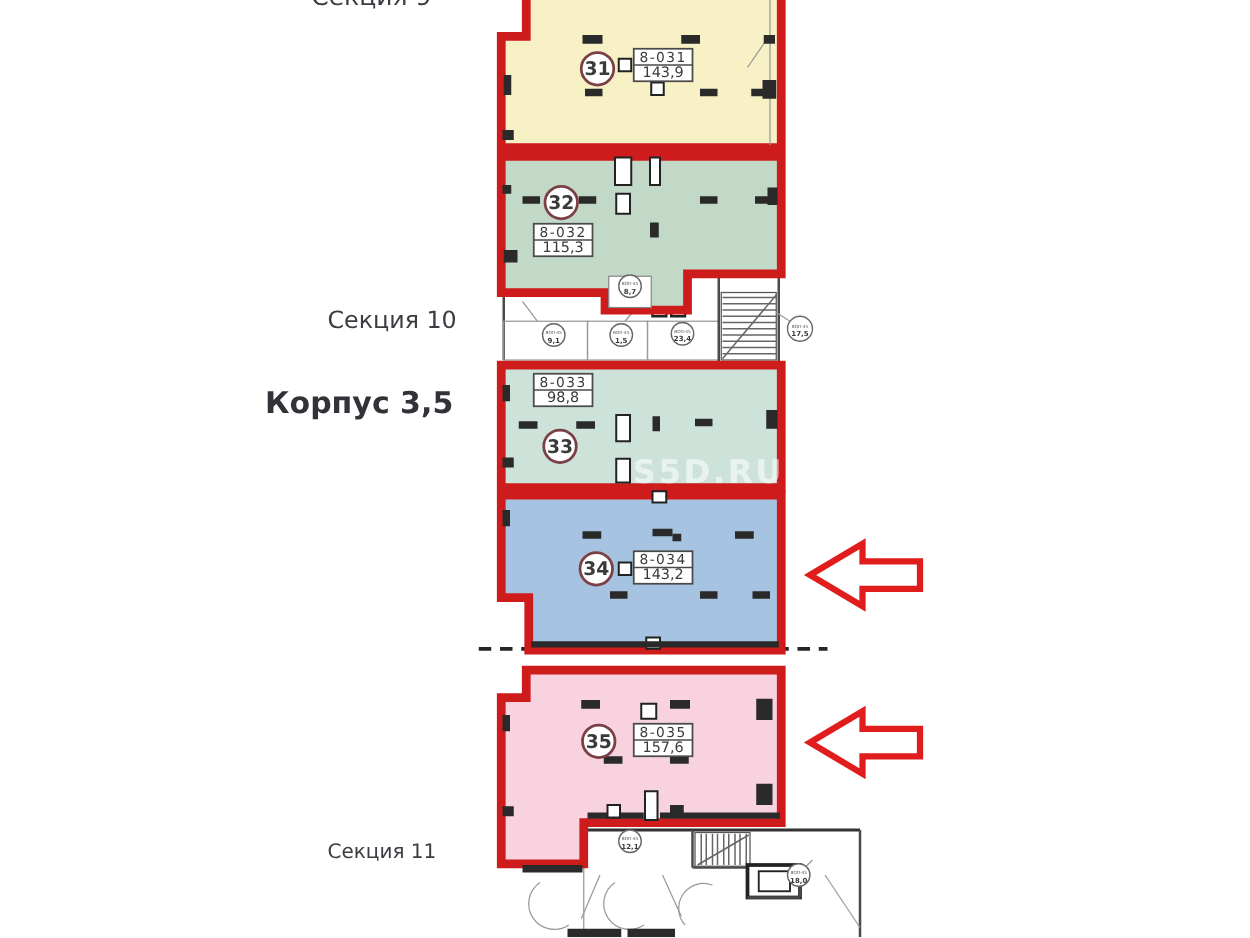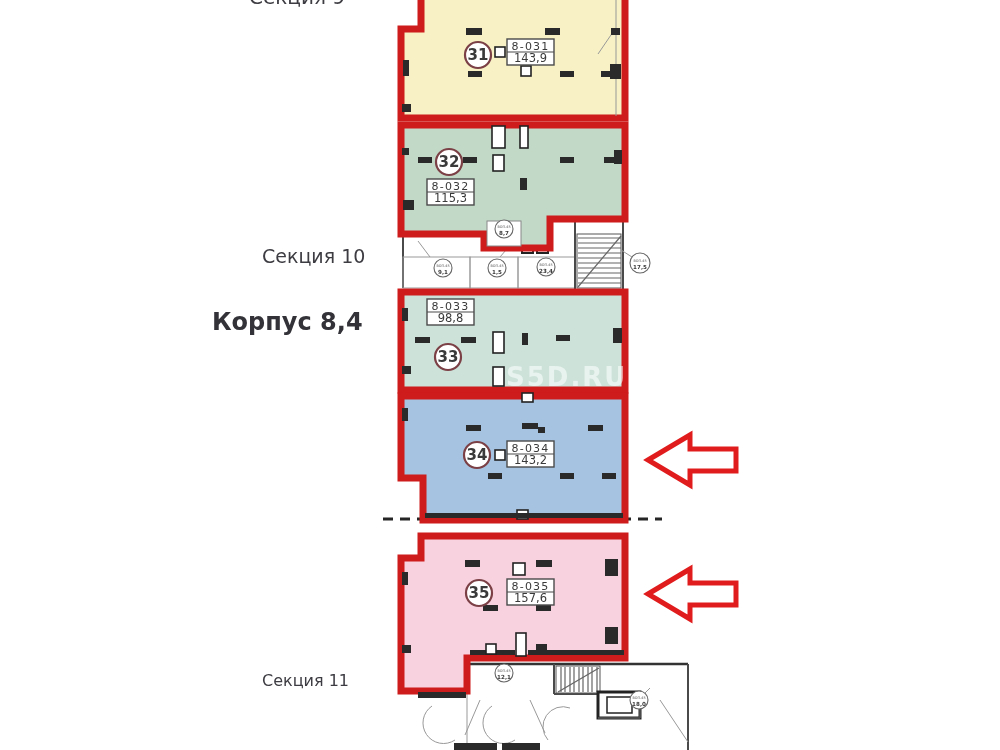--- a/index.html
+++ b/index.html
@@ -32,21 +32,21 @@
   .wm{font-size:26px;font-weight:bold;fill:#ffffff;opacity:.55;letter-spacing:2px;}
   .stair{stroke:#555;stroke-width:1;fill:#fff;}
 </style>
 </head>
 <body>
 
 <div class="stage">
 
   <div class="plan-label lbl-s9">Секция 9</div>
   <div class="plan-label lbl-s10">Секция 10</div>
-  <div class="plan-label lbl-korpus">Корпус 8,4</div>
+  <div class="plan-label lbl-korpus">Корпус 3,5</div>
   <div class="plan-label lbl-s11">Секция 11</div>
 
   <svg width="1000" height="750" viewBox="0 0 1000 750">
 
     <line class="dash-line" x1="383" y1="519" x2="662" y2="519"></line>
 
     <g>
       <line class="wall2" x1="403" y1="222" x2="403" y2="288"></line>
       <rect class="thin" x="403" y="257" width="67" height="31"></rect>
       <rect class="thin" x="470" y="257" width="48" height="31"></rect>

